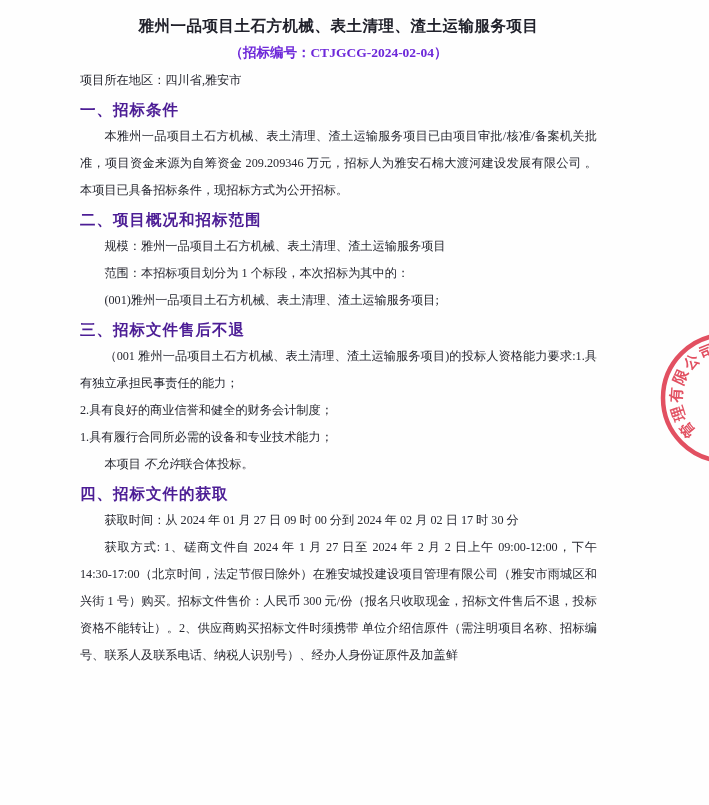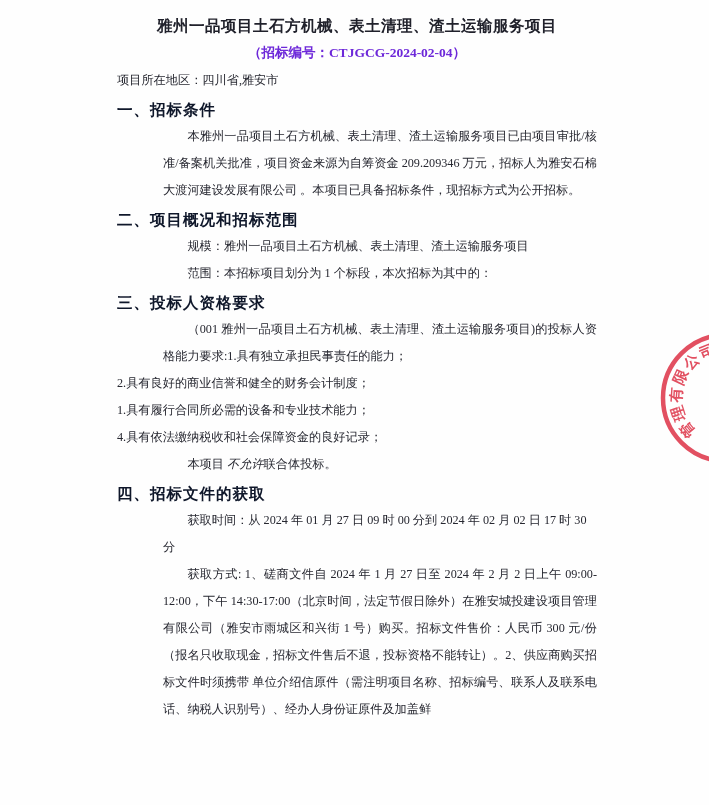--- a/index.html
+++ b/index.html
@@ -9,21 +9,21 @@
   }
   .page {
     position: relative;
     width: 709px;
     height: 805px;
     box-sizing: border-box;
     background: #fefefe;
     overflow: hidden;
     font-family: "Liberation Serif", "DejaVu Serif", serif;
     color: #262730;
-    padding: 14px 112px 0 117px;
+    padding: 14px 112px 0 80px;
   }
   .title {
     margin: 0;
     font-size: 15.5px;
     font-weight: 600;
     line-height: 24px;
     text-align: center;
     color: #20212b;
     letter-spacing: 0.5px;
   }
@@ -35,28 +35,28 @@
     color: #6d28d9;
   }
   .location {
     margin-top: 29px;
   }
   p.line {
     margin: 0;
     font-size: 12.2px;
     line-height: 27px;
   }
-  p.indent { text-indent: 2em; margin-left: 46px; }
+  p.indent { text-indent: 2em; }
   p.justify { text-align: justify; }
   h2.sec {
     margin: 2px 0 0 0;
     font-size: 15.5px;
     font-weight: 700;
     line-height: 27px;
-    color: #0f172a;
+    color: #4c1d95;
     letter-spacing: 1px;
   }
   .em-italic {
     font-style: italic;
   }
   .stamp {
     position: absolute;
     left: 0;
     top: 0;
     pointer-events: none;
@@ -76,26 +76,26 @@
   <div class="subtitle">（招标编号：CTJGCG-2024-02-04）</div>
 
   <p class="line location">项目所在地区：四川省,雅安市</p>
 
   <h2 class="sec">一、招标条件</h2>
   <p class="line indent justify">本雅州一品项目土石方机械、表土清理、渣土运输服务项目已由项目审批/核准/备案机关批准，项目资金来源为自筹资金 209.209346 万元，招标人为雅安石棉大渡河建设发展有限公司 。本项目已具备招标条件，现招标方式为公开招标。</p>
 
   <h2 class="sec">二、项目概况和招标范围</h2>
   <p class="line indent">规模：雅州一品项目土石方机械、表土清理、渣土运输服务项目</p>
   <p class="line indent">范围：本招标项目划分为 1 个标段，本次招标为其中的：</p>
+  <p class="line indent">(001)雅州一品项目土石方机械、表土清理、渣土运输服务项目;</p>
 
-  <h2 class="sec">三、投标人资格要求</h2>
+  <h2 class="sec">三、招标文件售后不退</h2>
   <p class="line indent justify">（001 雅州一品项目土石方机械、表土清理、渣土运输服务项目)的投标人资格能力要求:1.具有独立承担民事责任的能力；</p>
   <p class="line">2.具有良好的商业信誉和健全的财务会计制度；</p>
   <p class="line">1.具有履行合同所必需的设备和专业技术能力；</p>
-  <p class="line">4.具有依法缴纳税收和社会保障资金的良好记录；</p>
   <p class="line indent"><span>本项目 </span><span class="em-italic">不允许</span><span>联合体投标。</span></p>
 
   <h2 class="sec">四、招标文件的获取</h2>
   <p class="line indent">获取时间：从 2024 年 01 月 27 日 09 时 00 分到 2024 年 02 月 02 日 17 时 30 分</p>
   <p class="line indent justify">获取方式: 1、磋商文件自 2024 年 1 月 27 日至 2024 年 2 月 2 日上午 09:00-12:00，下午 14:30-17:00（北京时间，法定节假日除外）在雅安城投建设项目管理有限公司（雅安市雨城区和兴街 1 号）购买。招标文件售价：人民币 300 元/份（报名只收取现金，招标文件售后不退，投标资格不能转让）。2、供应商购买招标文件时须携带 单位介绍信原件（需注明项目名称、招标编号、联系人及联系电话、纳税人识别号）、经办人身份证原件及加盖鲜</p>
 
   <svg class="stamp" width="709" height="805" viewBox="0 0 709 805" aria-hidden="true">
     <g opacity="0.93">
       <circle cx="726" cy="398" r="63" fill="none" stroke-width="4.5" stroke="#e04356"></circle>
       <text x="726" y="353" text-anchor="middle" transform="rotate(-129.5 726 398)" fill="#e04356">管</text>

